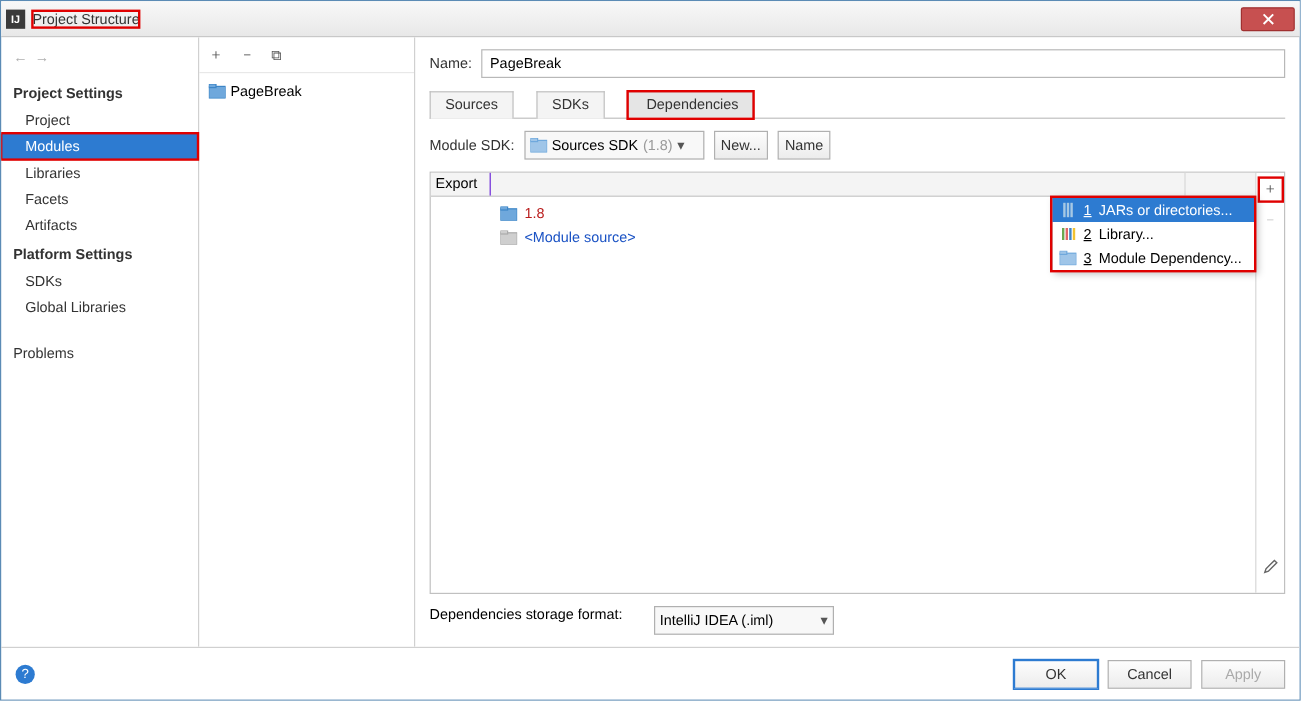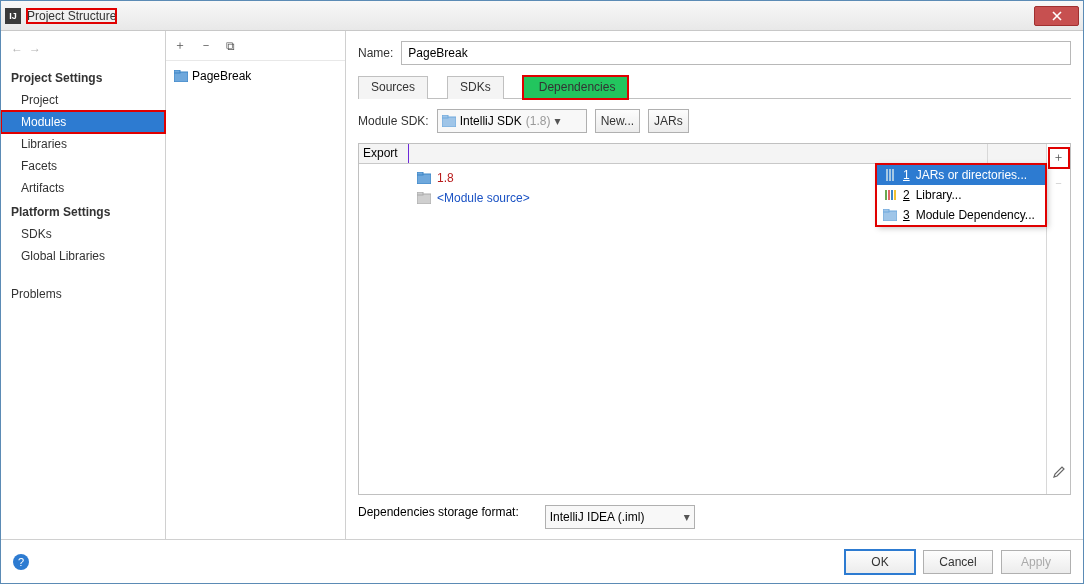--- a/index.html
+++ b/index.html
@@ -28,21 +28,21 @@
   .modulecol .treeitem { display:flex; align-items:center; gap:4px; padding:2px 4px; cursor:pointer;}
   .folder-icon{width:14px;height:12px;display:inline-block;}
   .folder-icon svg{width:14px;height:12px;}
   
   .main { flex:1; display:flex; flex-direction:column; padding:10px 12px 0 12px; position:relative; }
   .row { display:flex; align-items:center; gap:8px; margin-bottom:10px; }
   .row label { color:#333; }
   .textfield { flex:1; height:24px; border:1px solid #b8b8b8; padding:0 6px; background:#fff; }
   .tabs { display:flex; border-bottom:1px solid #c0c0c0; height:24px; margin-bottom:10px;gap:20px;}
   .tab { padding:3px 12px; border:1px solid #c0c0c0; border-bottom:none; background:#f4f4f4; margin-right:-1px; cursor:pointer; color:#333; position:relative; top:1px;}
-  .tab.active { background:#22c55e; border-bottom:1px solid #fff;padding-left:15px; }
+  .tab.active { background:#e5e5e5; border-bottom:1px solid #fff;padding-left:15px; }
   .btn { height:24px; padding:0 5px; border:1px solid #b0b0b0; background:linear-gradient(#fdfdfd,#ececec); cursor:pointer; color:#333; }
   .select { height:24px; border:1px solid #b0b0b0; background:#f8f8f8; display:inline-flex; align-items:center; padding:0 4px; cursor:pointer; gap:4px;}
   .select .chev{color:#555;}
   .grayval{color:#999;}
   .deps-area { display:flex; border:1px solid #c0c0c0; height:360px; position:relative;}
   .deps-table { flex:1; display:flex; flex-direction:column; }
   .deps-header { display:flex; background:#f4f4f4; border-bottom:1px solid #c8c8c8; height:20px;}
   .deps-header .col-export{ width:50px; border-right:1px solid #6d28d9; padding:2px 4px;}
   .deps-header .col-main{ flex:1; border-right:1px solid #d8d8d8;}
   .deps-header .col-scope{ width:58px; padding:2px 4px;margin-top:33px;}
@@ -131,26 +131,26 @@
       </div>
       <div class="row">
         <label>Module SDK:</label>
         <div class="select" style="width:150px">
           <span class="folder-icon">
             <svg viewBox="0 0 14 12">
                 <rect x="0" y="2" width="14" height="10" fill="#9fc5e8" stroke="#6fa8dc"></rect>
                 <rect x="0" y="0" width="6" height="3" fill="#9fc5e8" stroke="#6fa8dc"></rect>
               </svg>
           </span>
-          <span>IntelliJ SDK</span>
+          <span>Sources SDK</span>
           <span class="grayval">(1.8)</span>
           <span class="chev">▾</span>
         </div>
         <button class="btn">New...</button>
-        <button class="btn">JARs</button>
+        <button class="btn">Name</button>
       </div>
 
       <div class="deps-area">
         <div class="deps-table">
           <div class="deps-header">
             <div class="col-export">Export</div>
             <div class="col-main"></div>
             <div class="col-scope">Scope</div>
           </div>
           <div class="deps-body">

